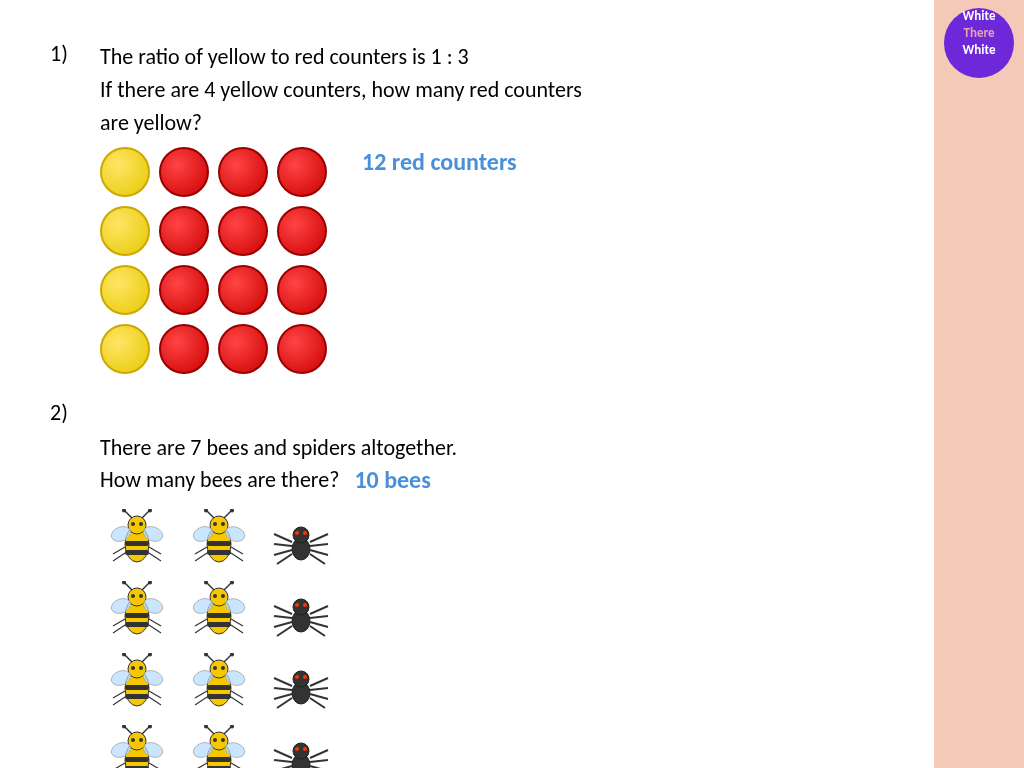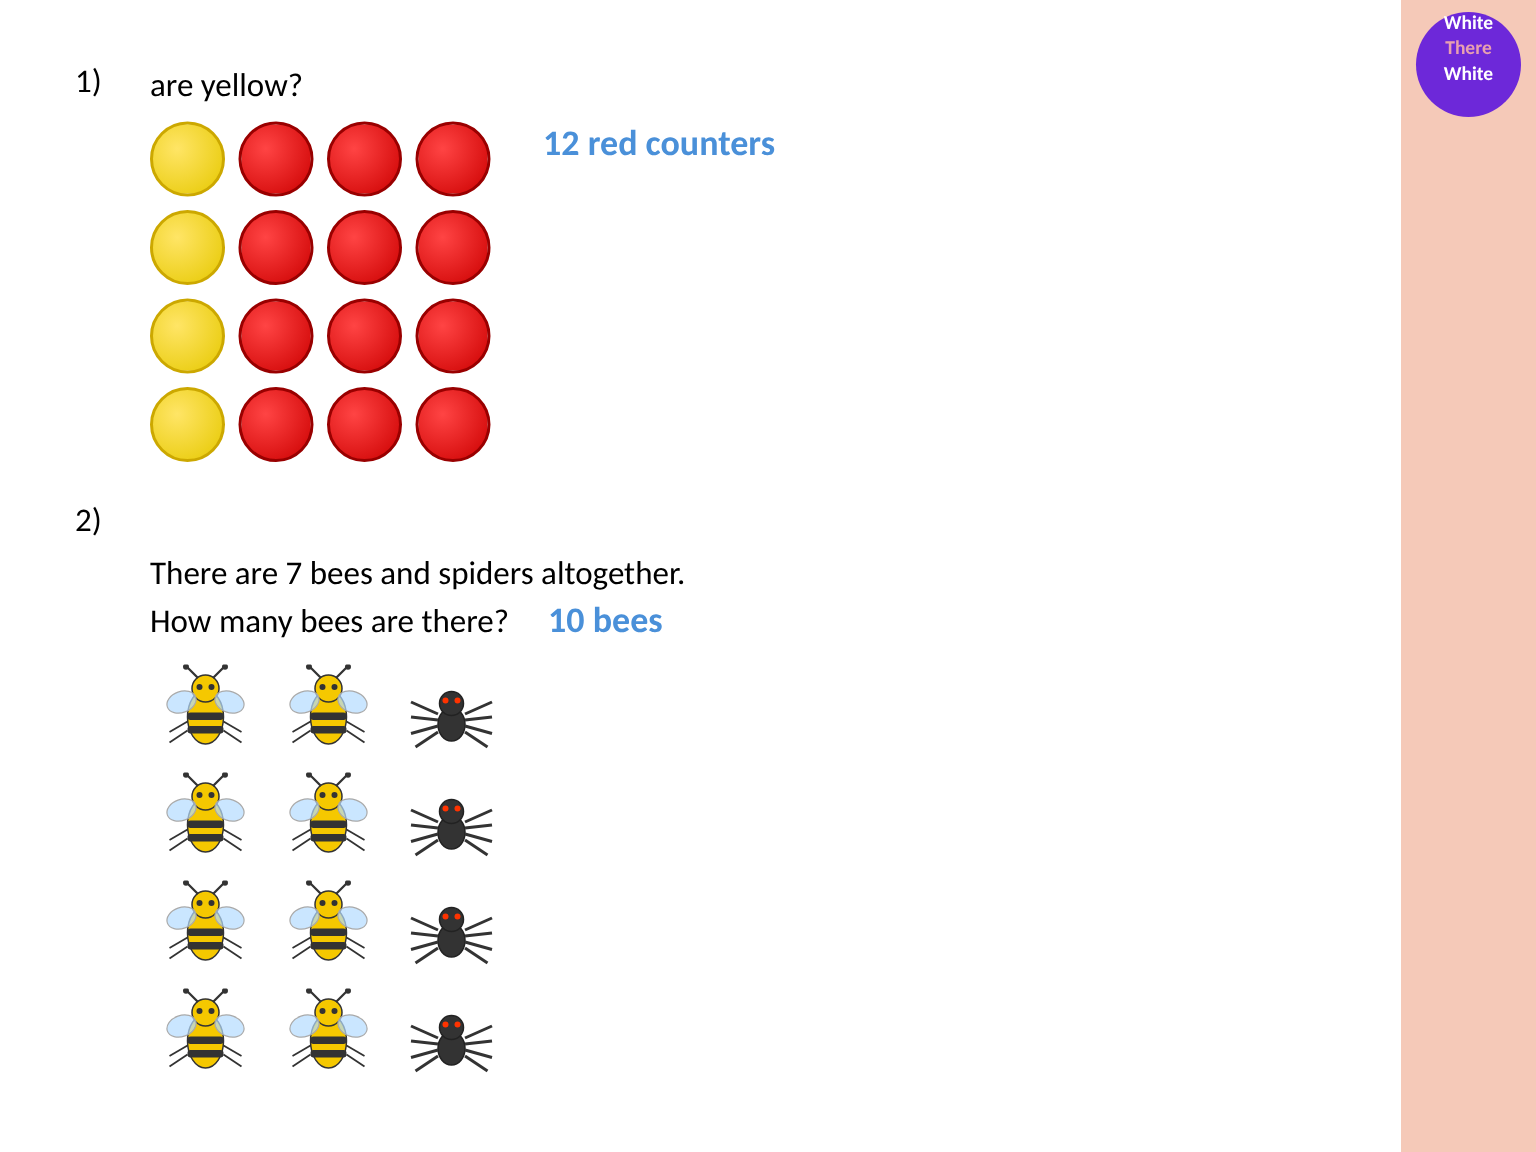--- a/index.html
+++ b/index.html
@@ -131,33 +131,35 @@
       height: 60px;
     }
 
     .question2-text {
       margin-left: 50px;
     }
 
     .inline-answer {
       display: flex;
       align-items: center;
-      gap: 26px;
+      gap: 15px;
       margin-top: 4px;
     }
   </style>
 </head>
 <body>
 
 <div class="main-content">
 
   <div class="question-block">
     <div class="question-header">
       <span class="question-number">1)</span>
       <div class="question-text">
+        <div>The ratio of yellow to red counters is 1 : 3</div>
+        <div>If there are 4 yellow counters, how many red counters</div>
         <div style="display:flex; align-items:center; gap: 0px;">
           <span>are yellow?</span>
         </div>
       </div>
     </div>
 
     <div class="counter-section">
       <div class="counter-grid">
 
         <div class="counter yellow"></div>

